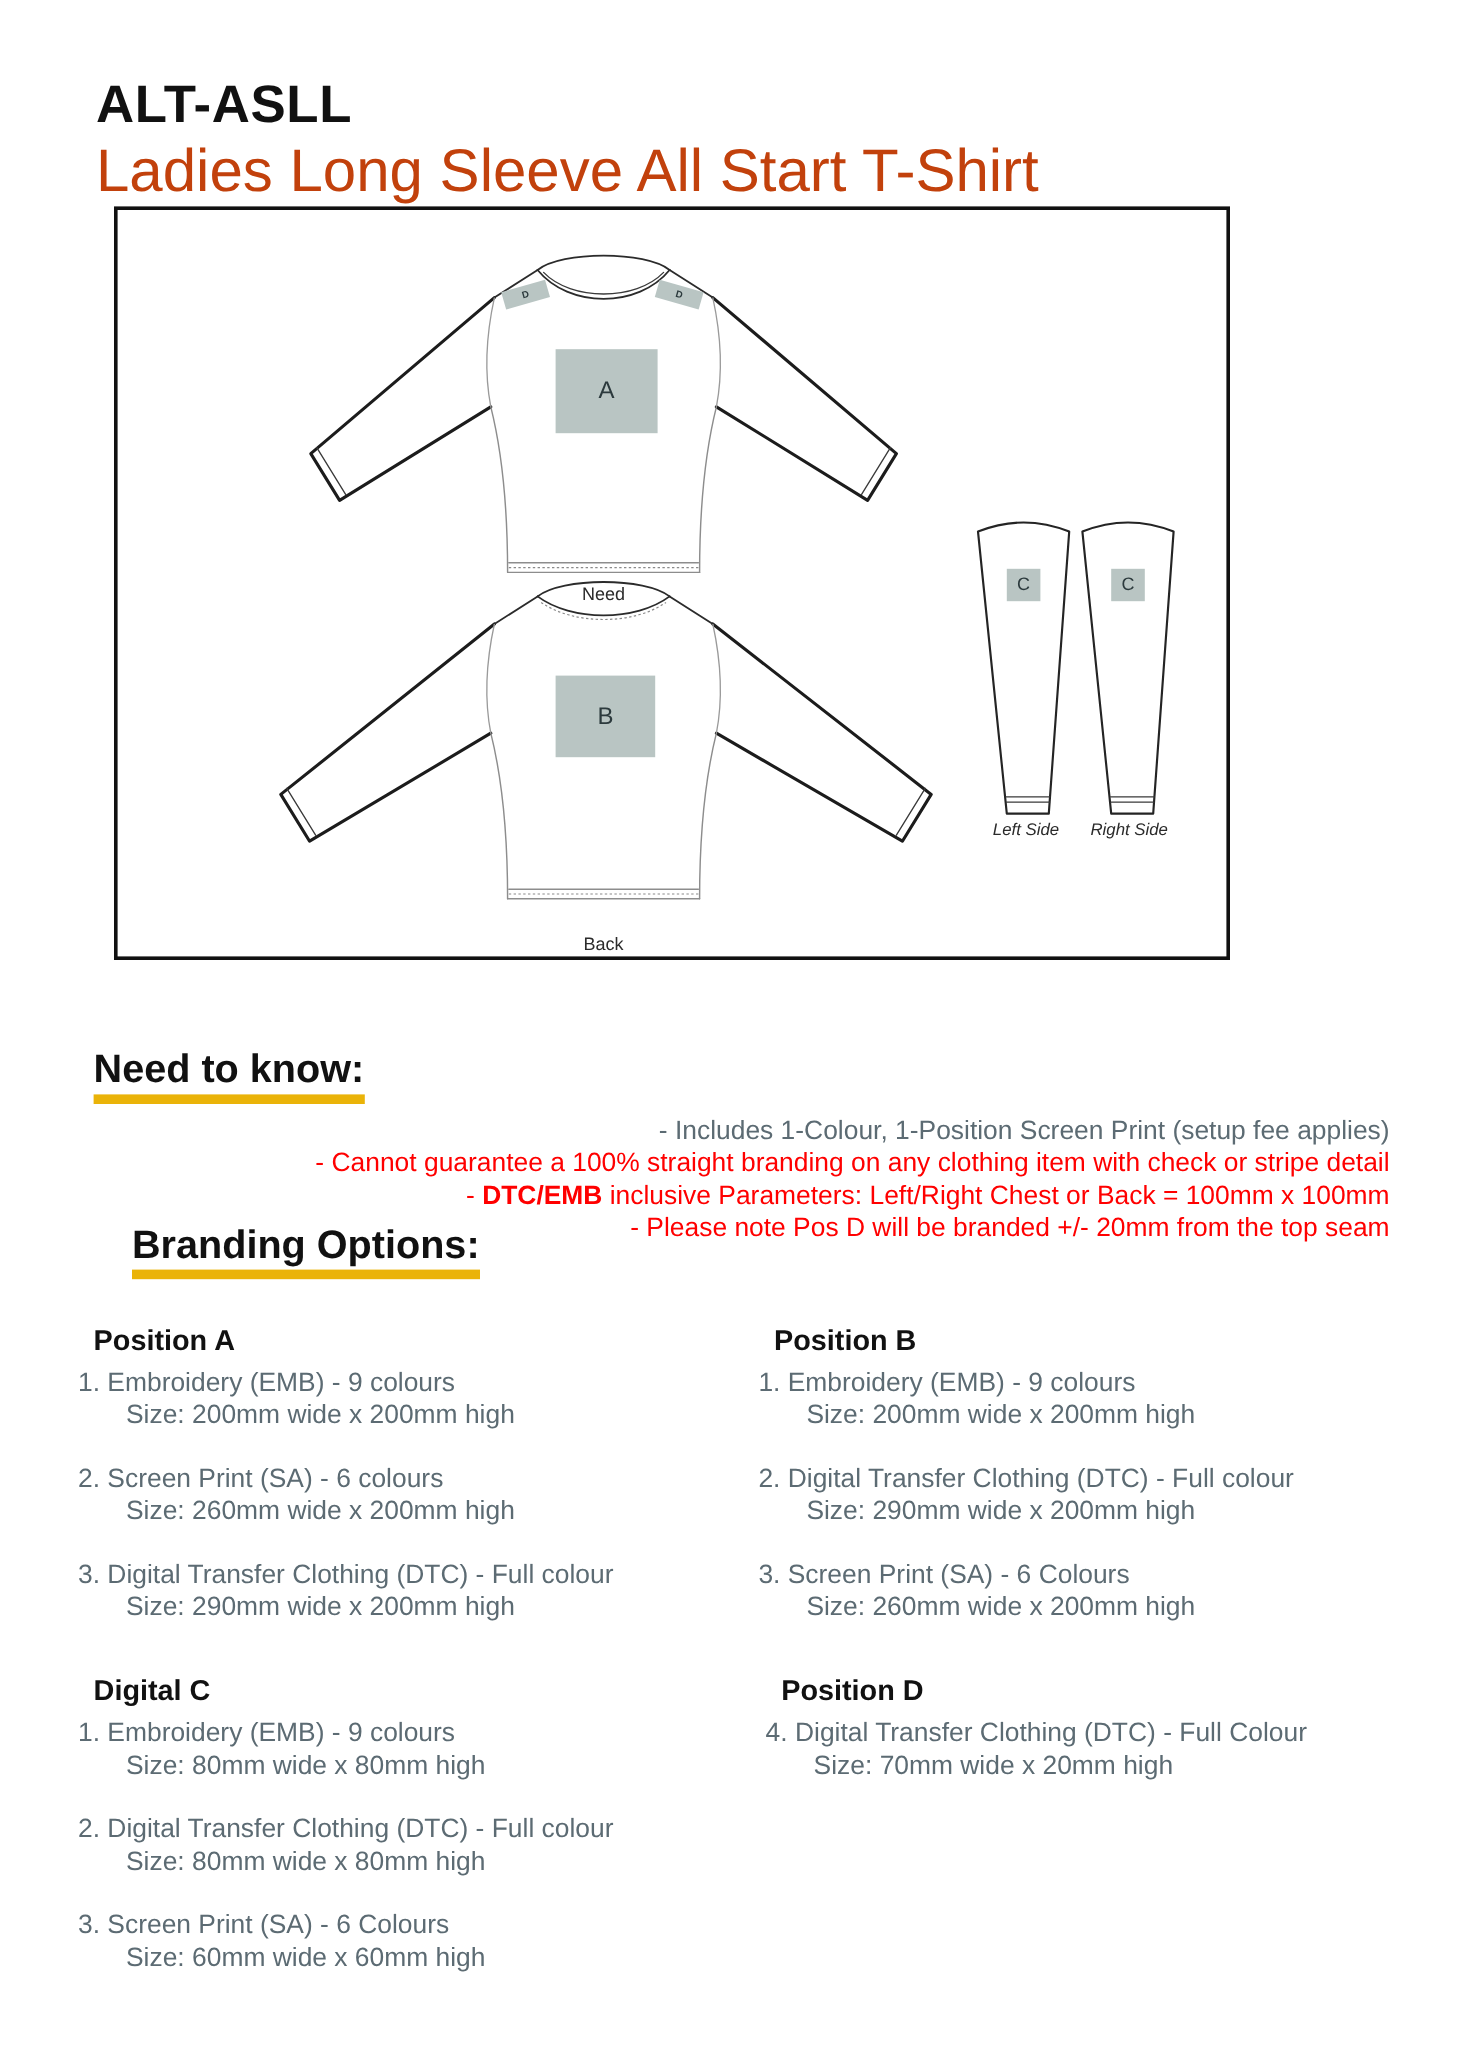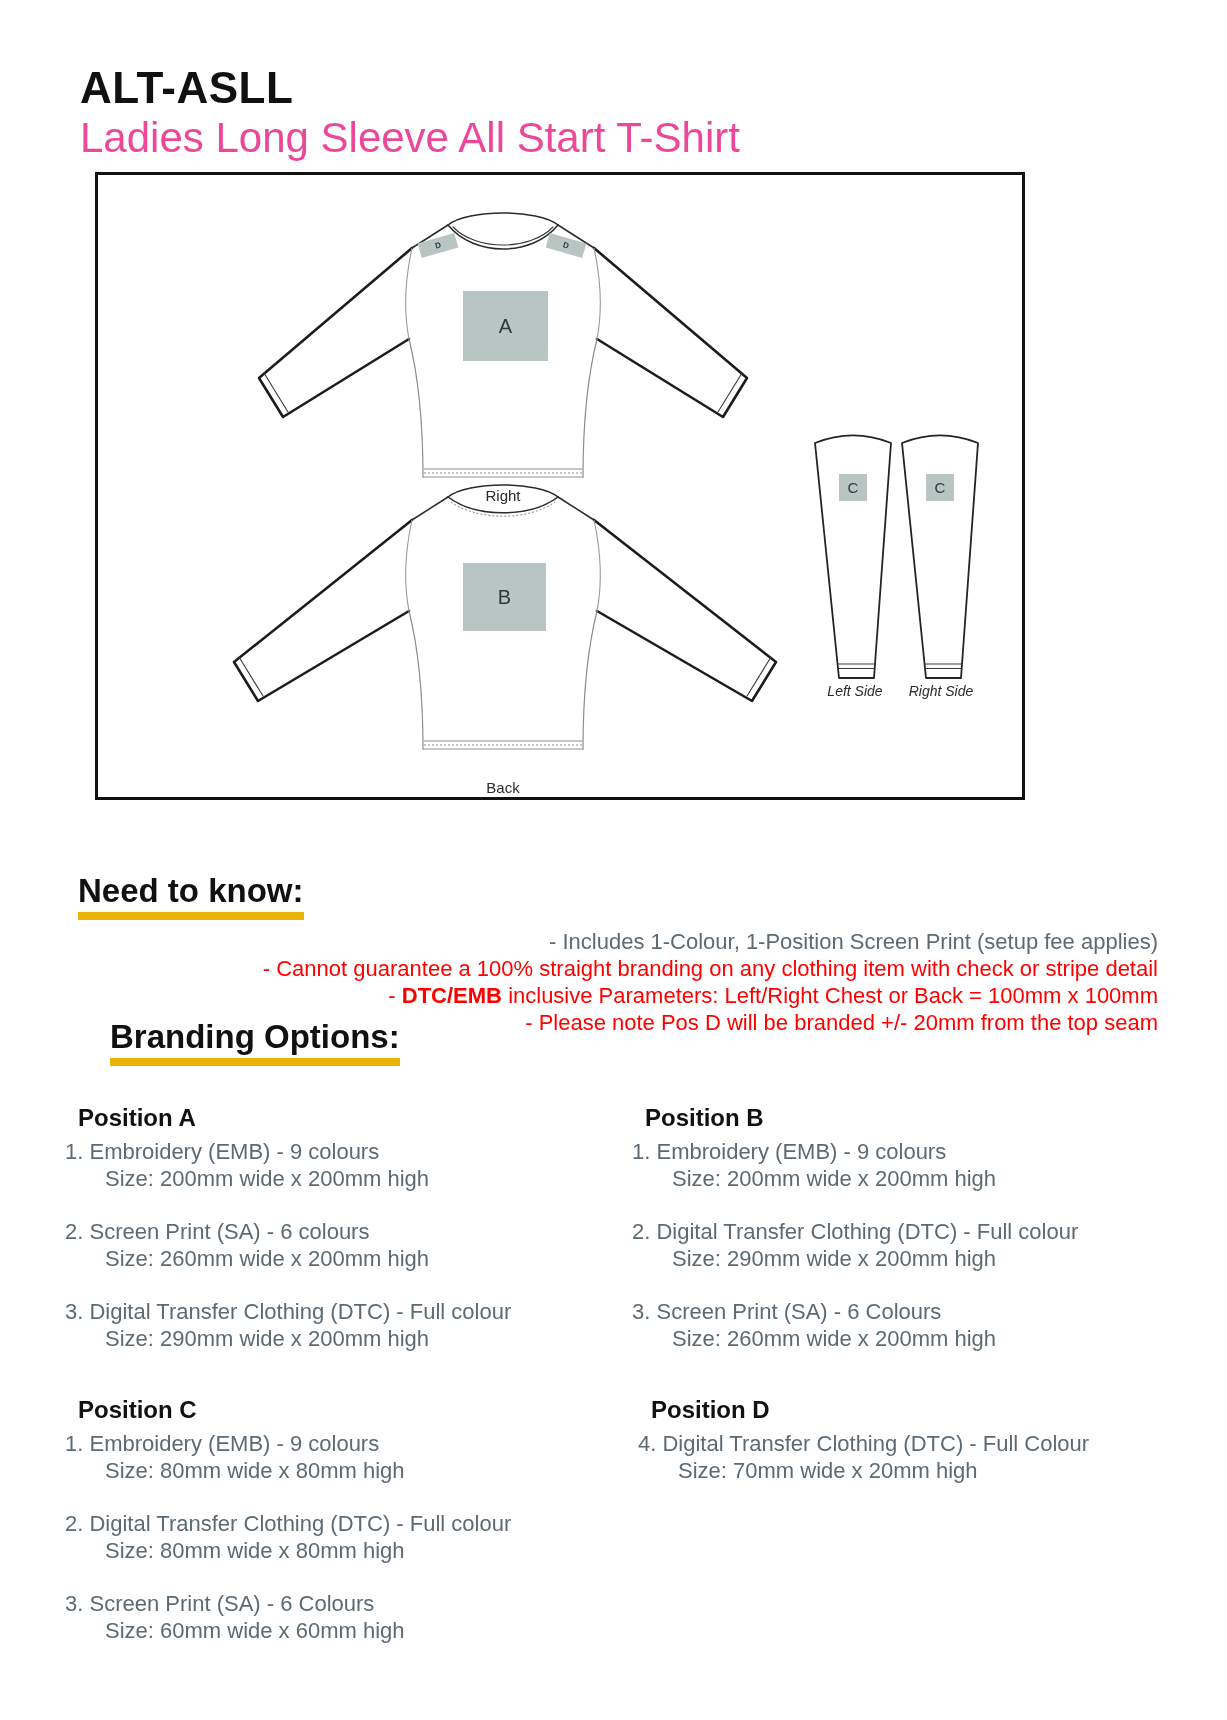--- a/index.html
+++ b/index.html
@@ -9,21 +9,21 @@
     background:#ffffff;
     font-family:"Liberation Sans", sans-serif;
     color:#1a1a1a;
     position:relative;
     overflow:hidden;
   }
 
   
   .title-block { position:absolute; left:80px; top:65px; }
   .sku { font-size:44px; font-weight:bold; color:#111; line-height:1.05; letter-spacing:0.5px; }
-  .product-name { font-size:42px; font-weight:400; color:#ec4899; line-height:1.05; margin-top:5px; }
+  .product-name { font-size:50px; font-weight:400; color:#c2410c; line-height:1.05; margin-top:5px; }
 
   
   .diagram-box {
     position:absolute; left:95px; top:172px;
     width:930px; height:628px;
     border:3px solid #111;
     background:#fff;
   }
   .diagram-box svg { position:absolute; left:0; top:0; }
 
@@ -176,21 +176,21 @@
   <div class="marker marker-c2">
       <span>C</span>
     </div>
   <div class="marker marker-d marker-d1">
       <span>D</span>
     </div>
   <div class="marker marker-d marker-d2">
       <span>D</span>
     </div>
 
-  <div class="view-label label-front">Right</div>
+  <div class="view-label label-front">Need</div>
   <div class="view-label label-back">Back</div>
   <div class="side-label label-left-side">Left Side</div>
   <div class="side-label label-right-side">Right Side</div>
 </div>
 
 <div class="section-heading need-heading">
   <span class="u">Need to know:</span>
 </div>
 
 <div class="need-list">
@@ -230,21 +230,21 @@
     <div class="option-line1">2. Digital Transfer Clothing (DTC) - Full colour</div>
     <div class="option-line2">Size: 290mm wide x 200mm high</div>
   </div>
   <div class="option-item">
     <div class="option-line1">3. Screen Print (SA) - 6 Colours</div>
     <div class="option-line2">Size: 260mm wide x 200mm high</div>
   </div>
 </div>
 
 <div class="position-block pos-c">
-  <div class="position-title">Position C</div>
+  <div class="position-title">Digital C</div>
   <div class="option-item">
     <div class="option-line1">1. Embroidery (EMB) - 9 colours</div>
     <div class="option-line2">Size: 80mm wide x 80mm high</div>
   </div>
   <div class="option-item">
     <div class="option-line1">2. Digital Transfer Clothing (DTC) - Full colour</div>
     <div class="option-line2">Size: 80mm wide x 80mm high</div>
   </div>
   <div class="option-item">
     <div class="option-line1">3. Screen Print (SA) - 6 Colours</div>

